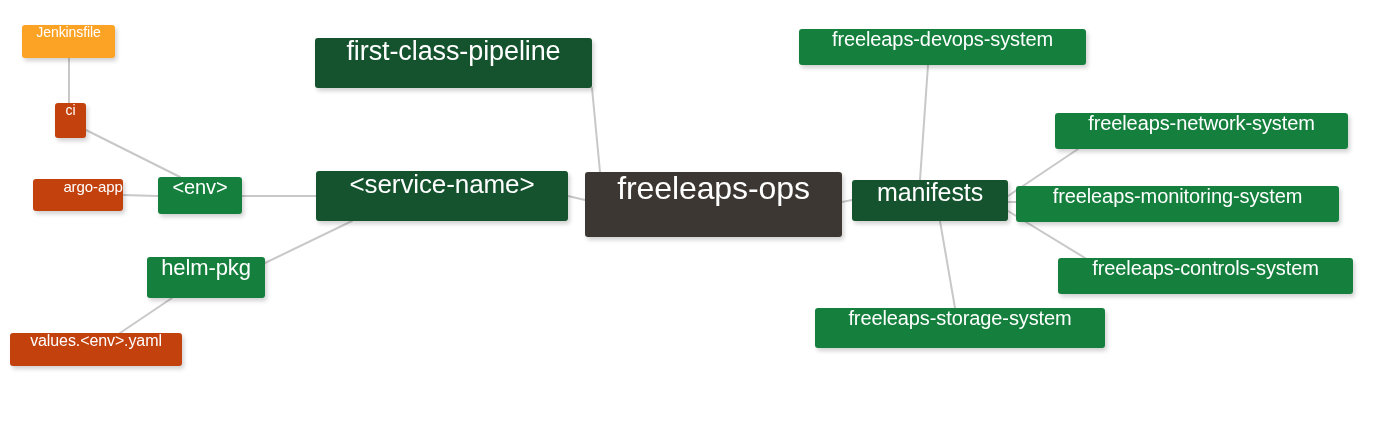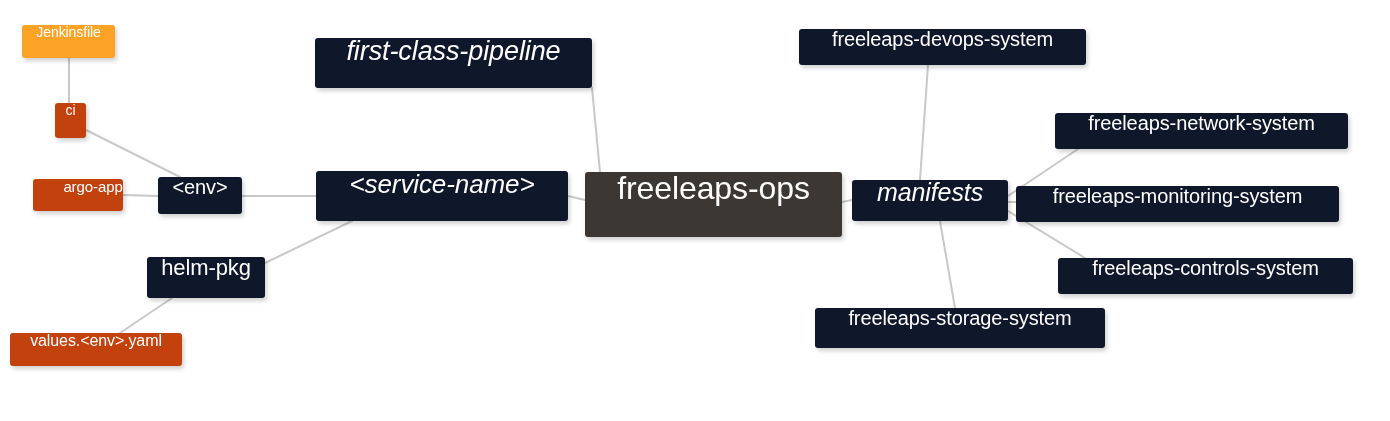--- a/index.html
+++ b/index.html
@@ -38,22 +38,22 @@
     box-shadow: 2px 3px 4px rgba(0,0,0,0.18);
     line-height: 1;
     padding: 0 10px;
     letter-spacing: -0.1px;
   }
   .node-label {
     display: block;
     white-space: nowrap;
   }
   .kind-root   { background: #3c3732; }
-  .kind-blue   { background: #0f172a; font-style: italic; }
-  .kind-green  { background: #0f172a; }
+  .kind-blue   { background: #14532d; }
+  .kind-green  { background: #15803d; }
   .kind-orange { background: #fca326; }
   .kind-red    { background: #c2410c; }
 </style>
 </head>
 <body>
 
 <div id="canvas">
   <svg id="edges" width="1390" height="421" viewBox="0 0 1390 421" xmlns="http://www.w3.org/2000/svg">
       <line x1="585" y1="200" x2="568" y2="196" stroke="#c8c8c8" stroke-width="2" stroke-linecap="round"></line>
       <line x1="600" y1="172" x2="592" y2="88" stroke="#c8c8c8" stroke-width="2" stroke-linecap="round"></line>

